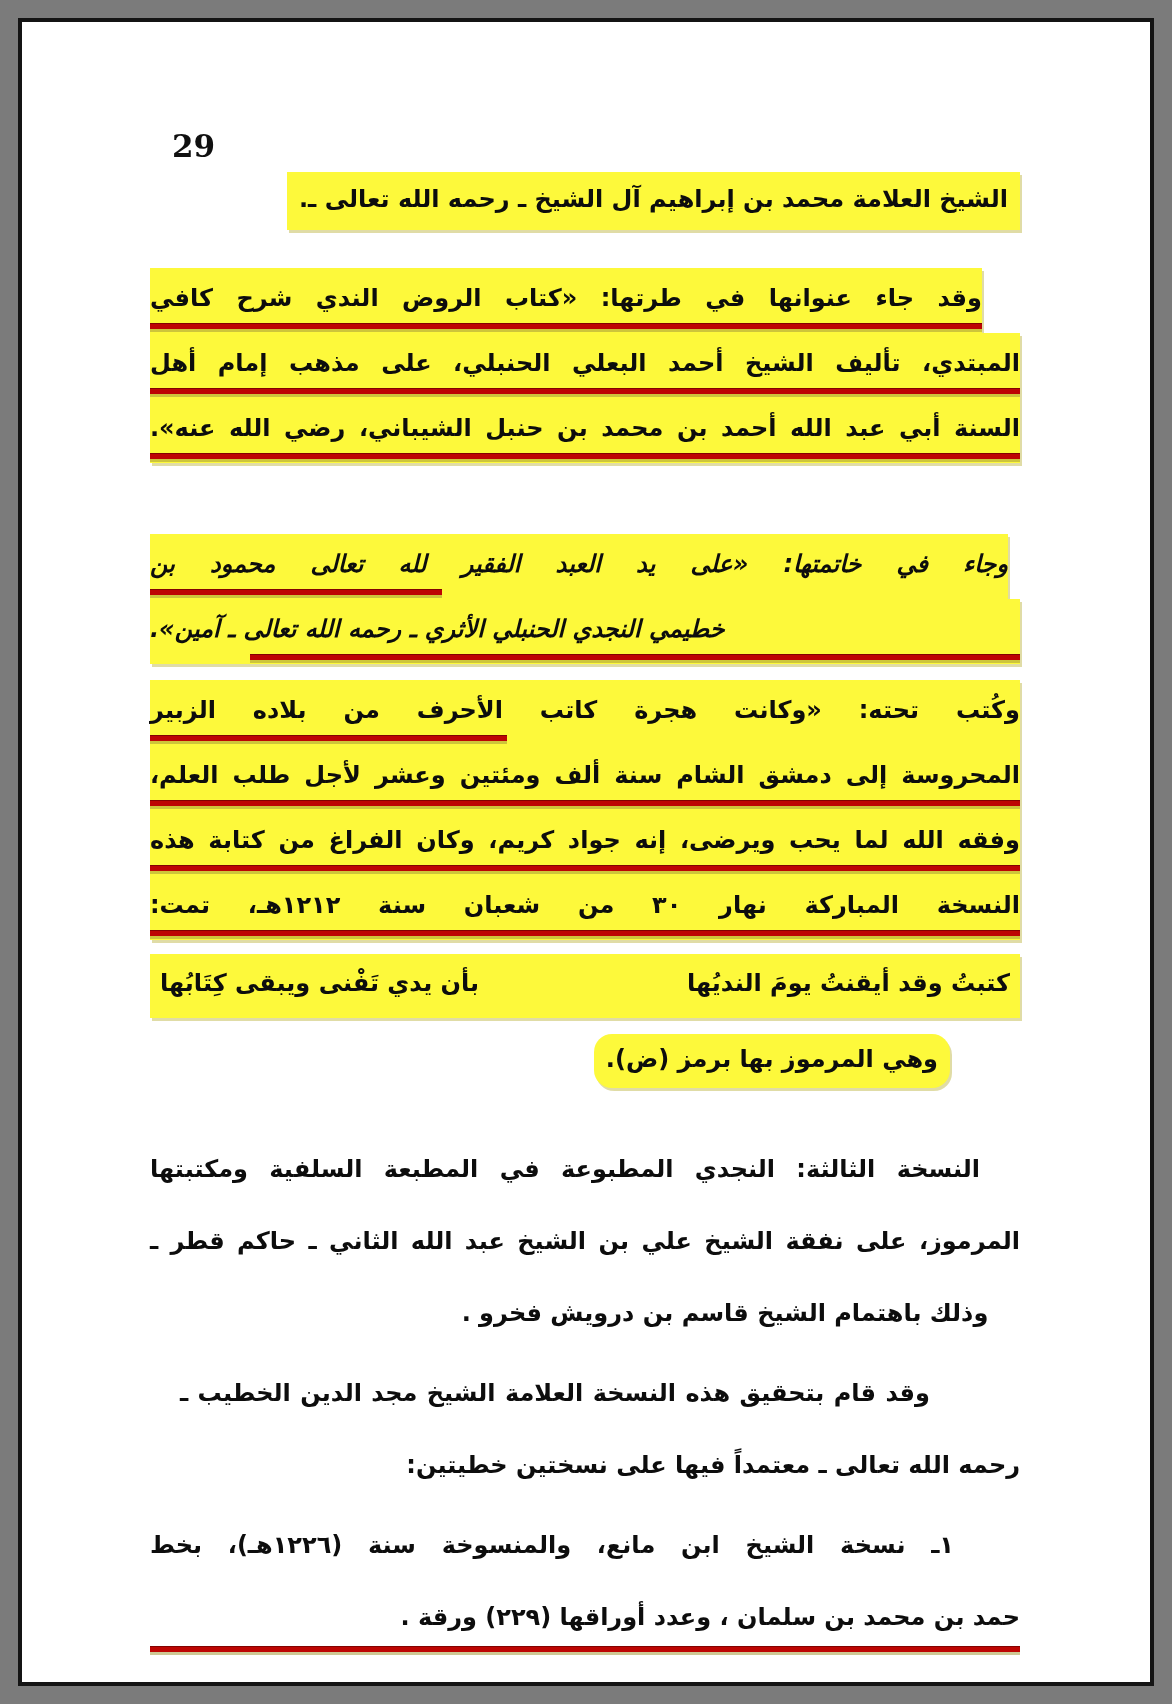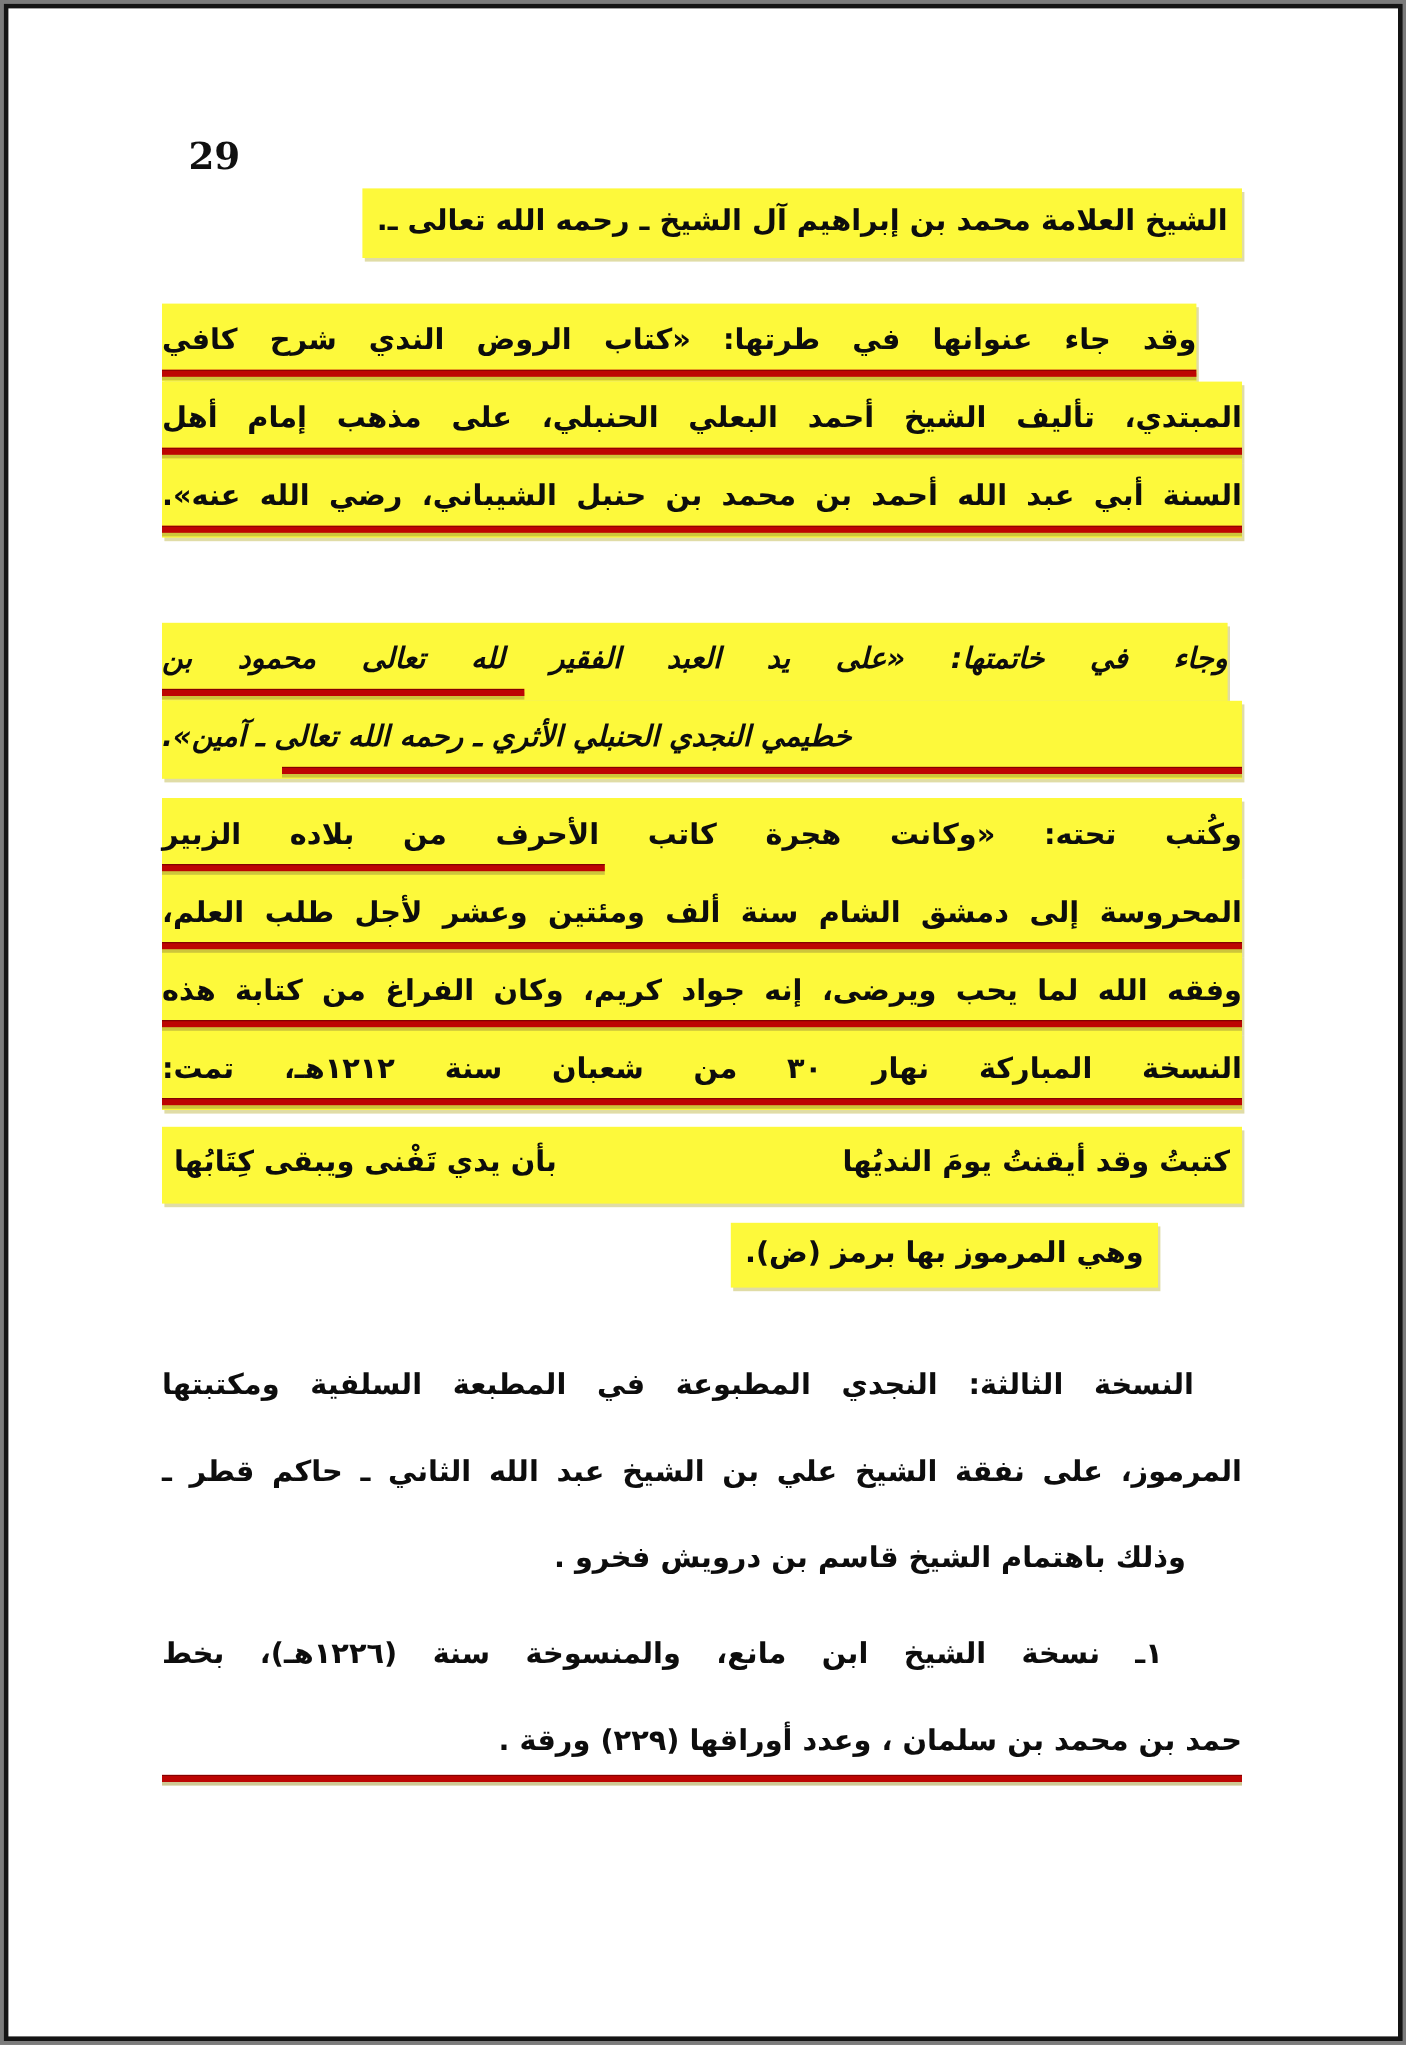--- a/index.html
+++ b/index.html
@@ -5,21 +5,21 @@
   html,body{margin:0;padding:0;}
   body{
     width:1172px;height:1704px;
     background:#6f6f6f;
     font-family:"DejaVu Sans",sans-serif;
   }
   .outer{
     width:1172px;height:1704px;
     box-sizing:border-box;
     background:#7b7b7b;
-    padding:3px;
+    padding:18px;
   }
   .page{
     width:100%;height:100%;
     box-sizing:border-box;
     border:4px solid #141414;
     background:#ffffff;
     position:relative;
     overflow:hidden;
   }
   .page-number{
@@ -86,20 +86,21 @@
     height:64px;line-height:58px;
     display:flex;
     justify-content:space-between;
     padding:0 10px;
   }
   .symbol-note{
     margin-top:16px;
     height:54px;line-height:50px;
     margin-left:0;
     margin-right:70px;
+    border-radius:18px;
   }
   .plain{margin-top:0;}
   .plain .line{height:72px;line-height:66px;text-align:center;}
   .p5{margin-top:48px;}
   .p5-l1{margin-right:40px;}
   .p5-l3{width:fit-content;margin-right:auto;margin-left:auto;padding-left:280px;}
   .p6{margin-top:8px;}
   .p6-l1{margin-right:90px;margin-left:30px;}
   .p6-l2{width:fit-content;margin-right:auto;margin-left:300px;}
   .p7{margin-top:8px;}
@@ -144,20 +145,24 @@
       </div>
 
       <div class="line symbol-note hl fit">وهي المرموز بها برمز (ض).</div>
 
       <div class="para plain p5">
         <div class="line just p5-l1">النسخة الثالثة: النجدي المطبوعة في المطبعة السلفية ومكتبتها</div>
         <div class="line just">المرموز، على نفقة الشيخ علي بن الشيخ عبد الله الثاني ـ حاكم قطر ـ</div>
         <div class="line p5-l3">وذلك باهتمام الشيخ قاسم بن درويش فخرو .</div>
       </div>
 
+      <div class="para plain p6">
+        <div class="line just p6-l1">وقد قام بتحقيق هذه النسخة العلامة الشيخ مجد الدين الخطيب ـ</div>
+        <div class="line p6-l2">رحمه الله تعالى ـ معتمداً فيها على نسختين خطيتين:</div>
+      </div>
 
       <div class="para plain p7">
         <div class="line just p7-l1">١ـ نسخة الشيخ ابن مانع، والمنسوخة سنة (١٢٢٦هـ)، بخط</div>
         <div class="line p7-l2">حمد بن محمد بن سلمان ، وعدد أوراقها (٢٢٩) ورقة .</div>
       </div>
 
     </div>
   </div>
 </div>
 

